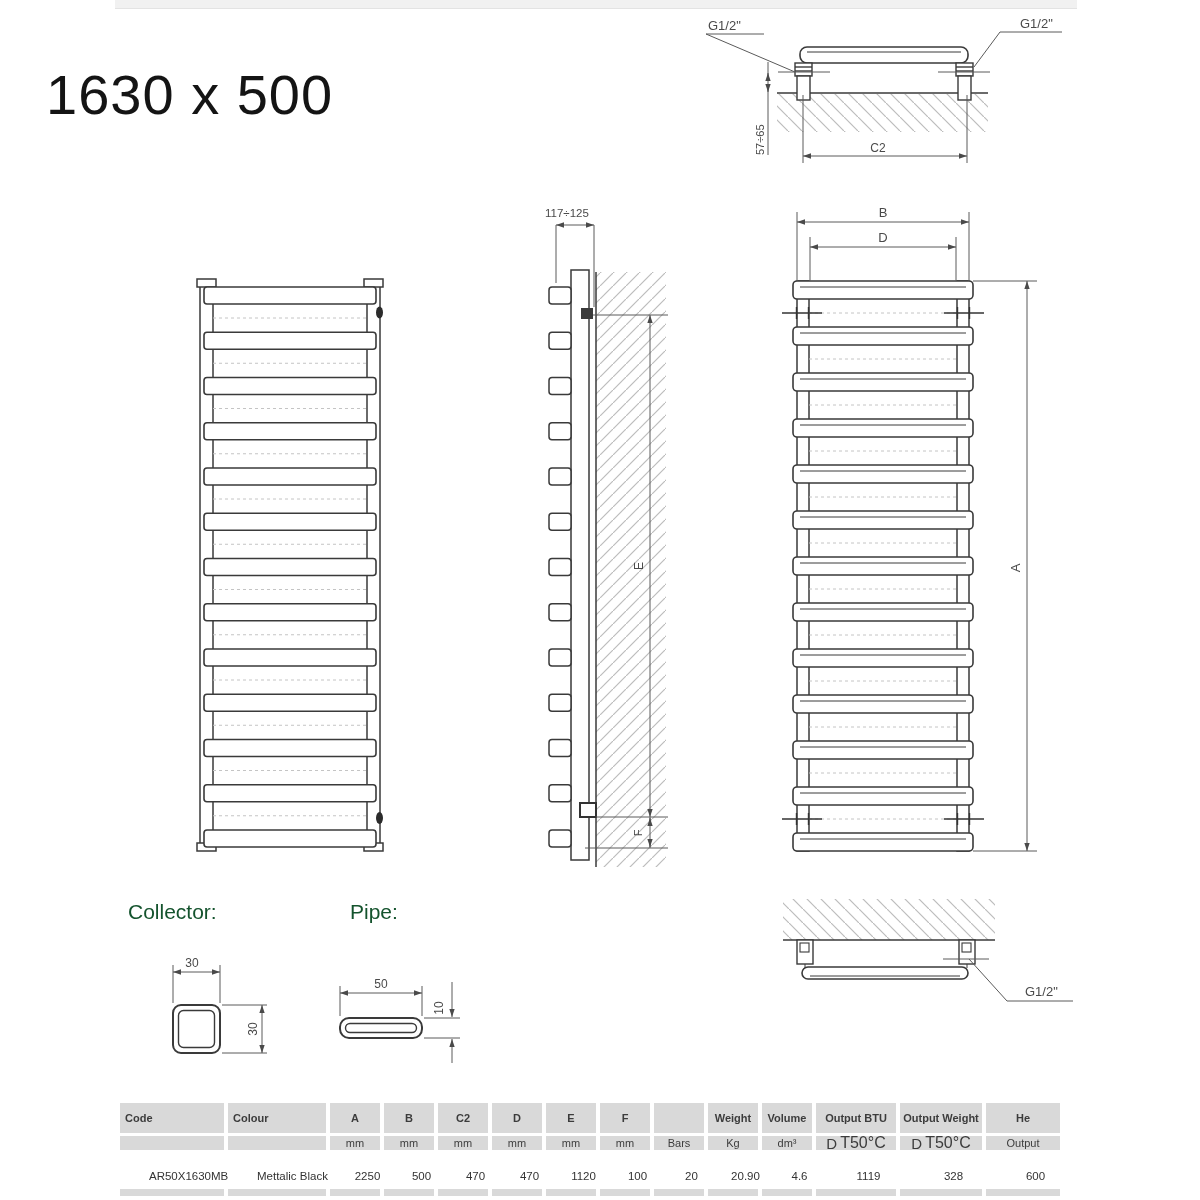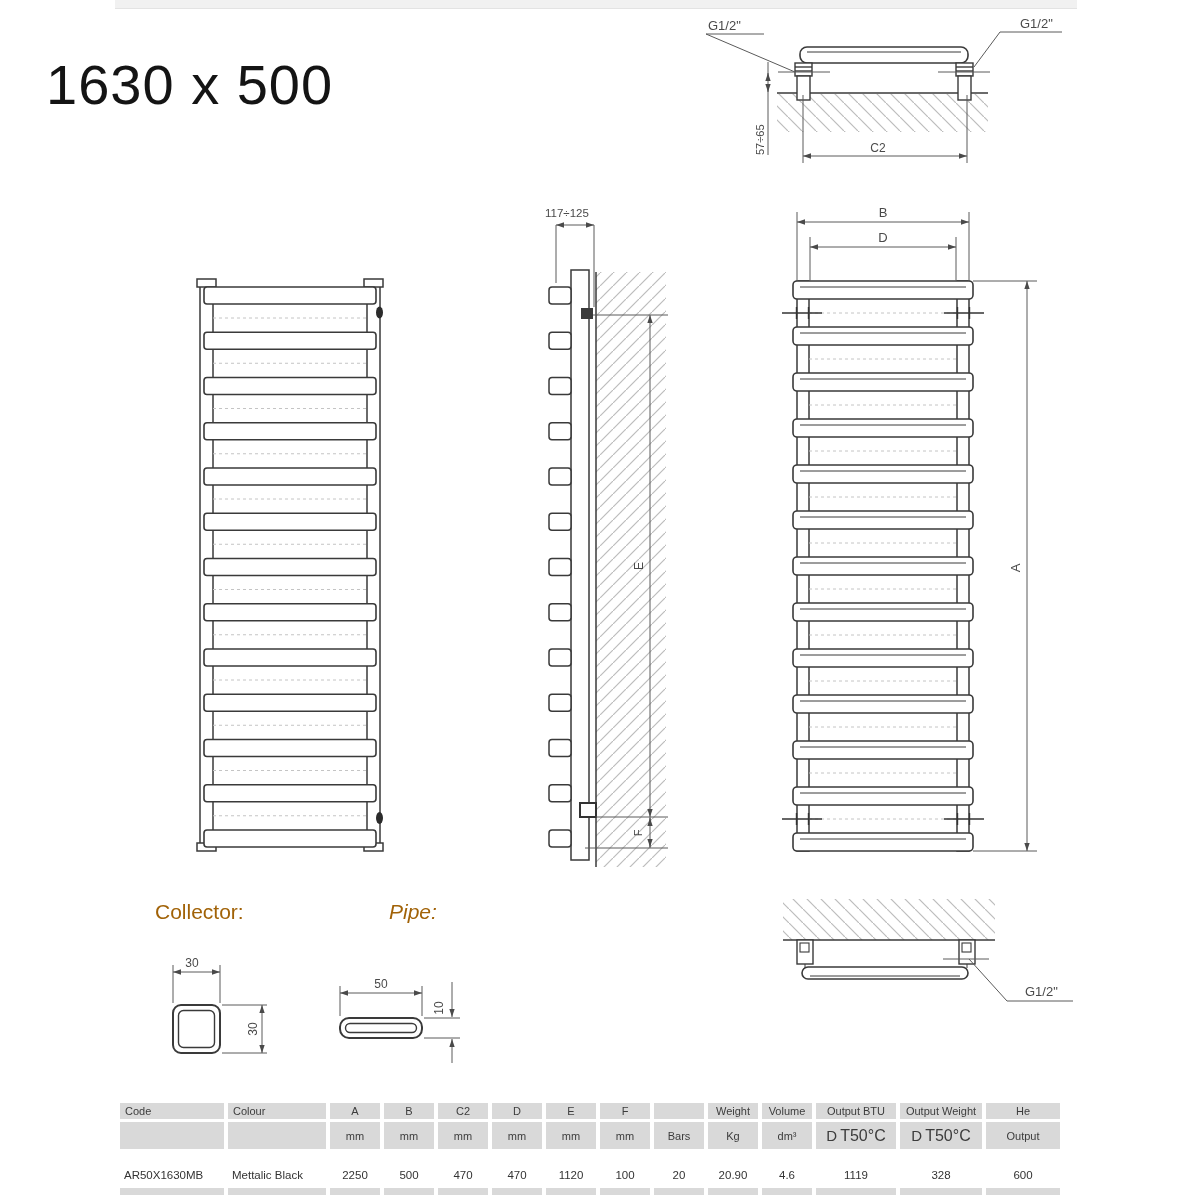--- a/index.html
+++ b/index.html
@@ -5,48 +5,48 @@
   html,body { margin:0; padding:0; background:#fff; }
   #page {
     position:relative; width:1200px; height:1200px; overflow:hidden;
     background:#ffffff; font-family:"Liberation Sans", sans-serif; color:#333;
   }
   #topstrip {
     position:absolute; left:115px; top:0; width:962px; height:8px;
     background:#f1f1f1; border-bottom:1px solid #e3e3e3;
   }
   #title {
-    position:absolute; left:46px; top:52px;
+    position:absolute; left:46px; top:62px;
     font-size:56px; font-weight:500; letter-spacing:1px; color:#141414;
   }
   .abs { position:absolute; }
   .seclabel {
-    position:absolute; font-size:21px; font-weight:500; color:#a16207;margin-left:27px;
+    position:absolute; font-size:21px; font-weight:500; color:#14532d;
   }
   svg text { font-family:"Liberation Sans", sans-serif; fill:#4a4a4a; }
 
   
   #spec-table { position:absolute; left:120px; top:1103px; width:944px; }
   .trow {
     display:grid;
     grid-template-columns:104px 98px 50px 50px 50px 50px 50px 50px 50px 50px 50px 80px 82px 74px;
     column-gap:4px; margin-bottom:3px;
   }
   .hc {
     background:#d9d9d9; font-size:11px; color:#3c3c3c;
     display:flex; align-items:center; justify-content:center;
     white-space:nowrap; overflow:hidden;
   }
   .hc.left { justify-content:flex-start; padding-left:5px; }
-  .r1 .hc { height:16px; }
-  .r2 .hc { height:27px; }
+  .r1 .hc { height:30px;font-weight:bold; }
+  .r2 .hc { height:14px; }
   .spacer { height:13px; }
   .dc {
     font-size:11.5px; color:#333; height:20px;
-    display:flex; align-items:center; justify-content:center; white-space:nowrap;
+    display:flex; align-items:center; justify-content:center; white-space:nowrap;margin-left:25px;
   }
   .dc.left { justify-content:flex-start; padding-left:4px; }
   .pc { background:#d9d9d9; height:7px; }
   .big-d { font-size:15px; margin-right:3px; }
   .small-u { font-size:16px; }
 </style>
 </head>
 <body>
 
 <div id="page">
@@ -349,21 +349,21 @@
     </g>
     <text x="72" y="37" text-anchor="middle" font-size="12">30</text>
     <g stroke="#5a5a5a" stroke-width="1">
       <line x1="102" y1="75" x2="147" y2="75"></line>
       <line x1="102" y1="123" x2="147" y2="123"></line>
       <line x1="142" y1="75" x2="142" y2="123" marker-start="url(#m6)" marker-end="url(#m6)"></line>
     </g>
     <text transform="translate(137,99) rotate(-90)" text-anchor="middle" font-size="12">30</text>
   </svg>
 
-  <div class="seclabel" style="left:362px;top:900px;font-style:italic;">Pipe:</div>
+  <div class="seclabel" style="left:350px;top:900px;">Pipe:</div>
   <svg class="abs" style="left:330px;top:960px;" width="150" height="110" viewBox="0 0 150 110">
     <defs>
       <marker id="m7" viewBox="0 0 10 6" refX="9" refY="3" markerWidth="9" markerHeight="6" orient="auto-start-reverse">
         <path d="M0,0L9,3L0,6z" fill="#4a4a4a"></path>
       </marker>
     </defs>
     <g stroke="#3a3a3a" fill="#fff">
       <rect x="10" y="58" width="82" height="20" rx="9" stroke-width="2"></rect>
       <rect x="15.5" y="63.5" width="71" height="9" rx="4.5" stroke-width="1.4"></rect>
     </g>

